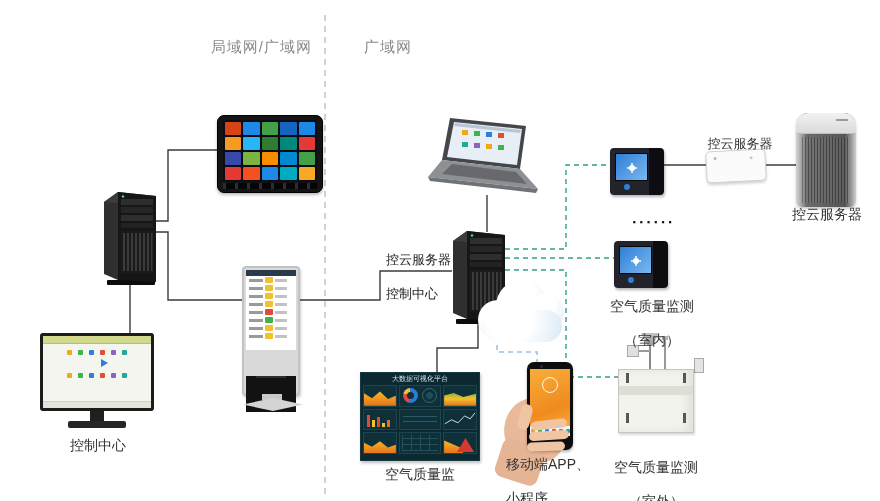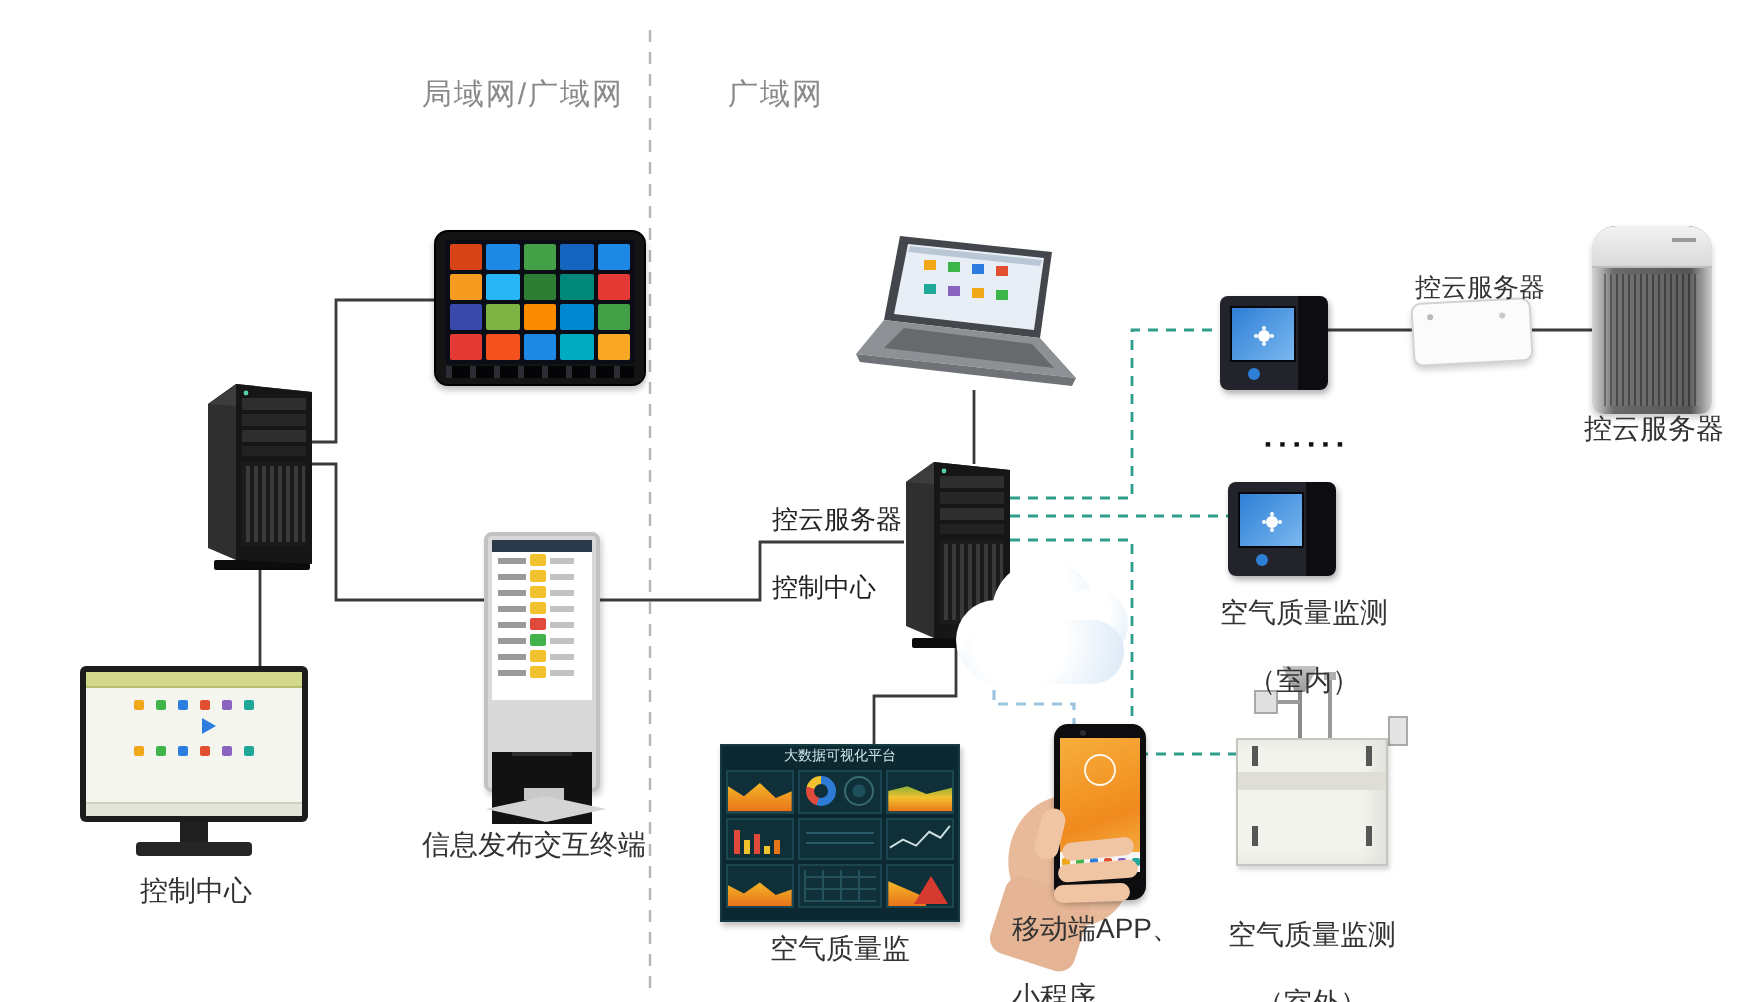--- a/index.html
+++ b/index.html
@@ -273,21 +273,20 @@
             <b></b>
             <u style="background:#f2c12e"></u>
             <s></s>
           </div>
         </div>
     </div>
     <div class="k-black"></div>
   </div>
   <div class="k-base-neck"></div>
   <div class="k-base"></div>
-  <div class="lbl" style="left:203px;top:414px;width:128px;">信息发布交互终端</div>
 
   <div class="dev laptop">
     <svg width="114" height="82" viewBox="0 0 114 82">
       <polygon points="22,2 98,10 92,53 14,44" fill="#43464a"></polygon>
       <polygon points="26,6 94,13 89,49 19,41" fill="#e8eef5"></polygon>
       <polygon points="27,7 93,14 92,17 26,10" fill="#b9c6d6"></polygon>
       <g>
           <rect x="34" y="14" width="6" height="5" fill="#f0a818"></rect>
           <rect x="46" y="15" width="6" height="5" fill="#3cb54a"></rect>
           <rect x="58" y="16" width="6" height="5" fill="#2d7de0"></rect>

